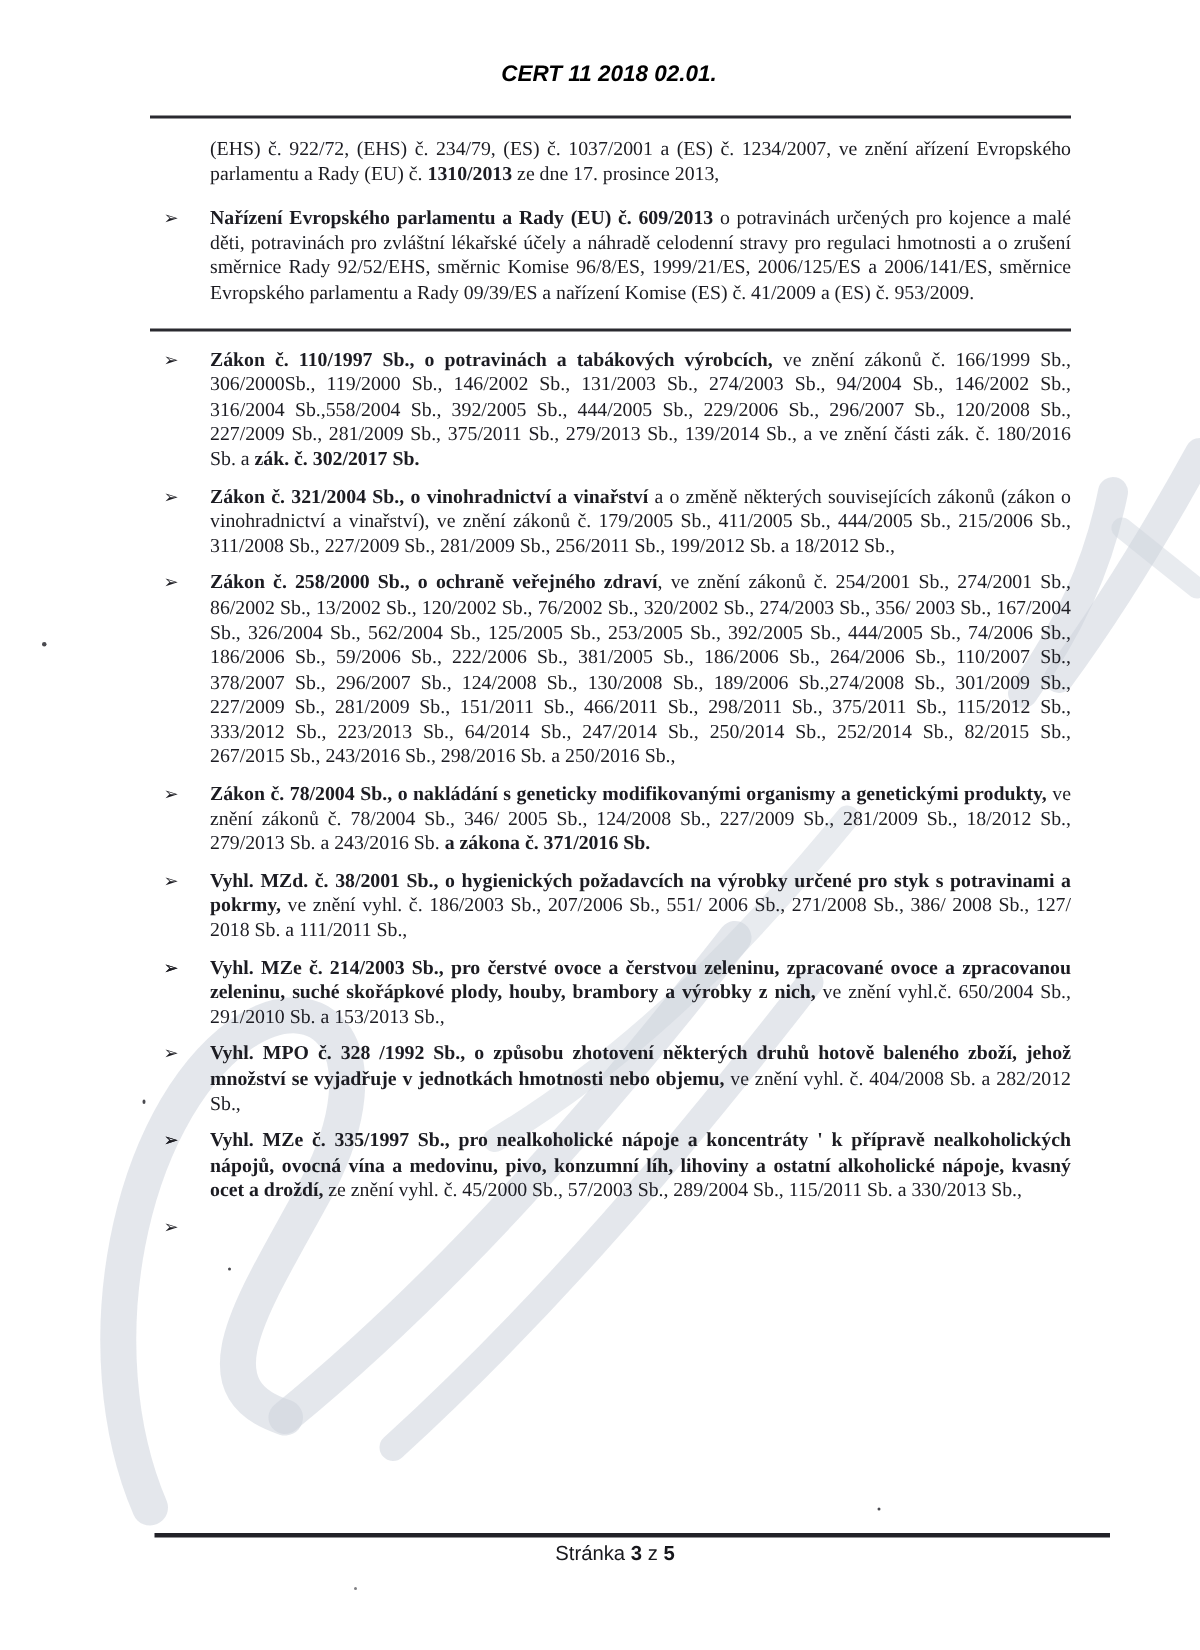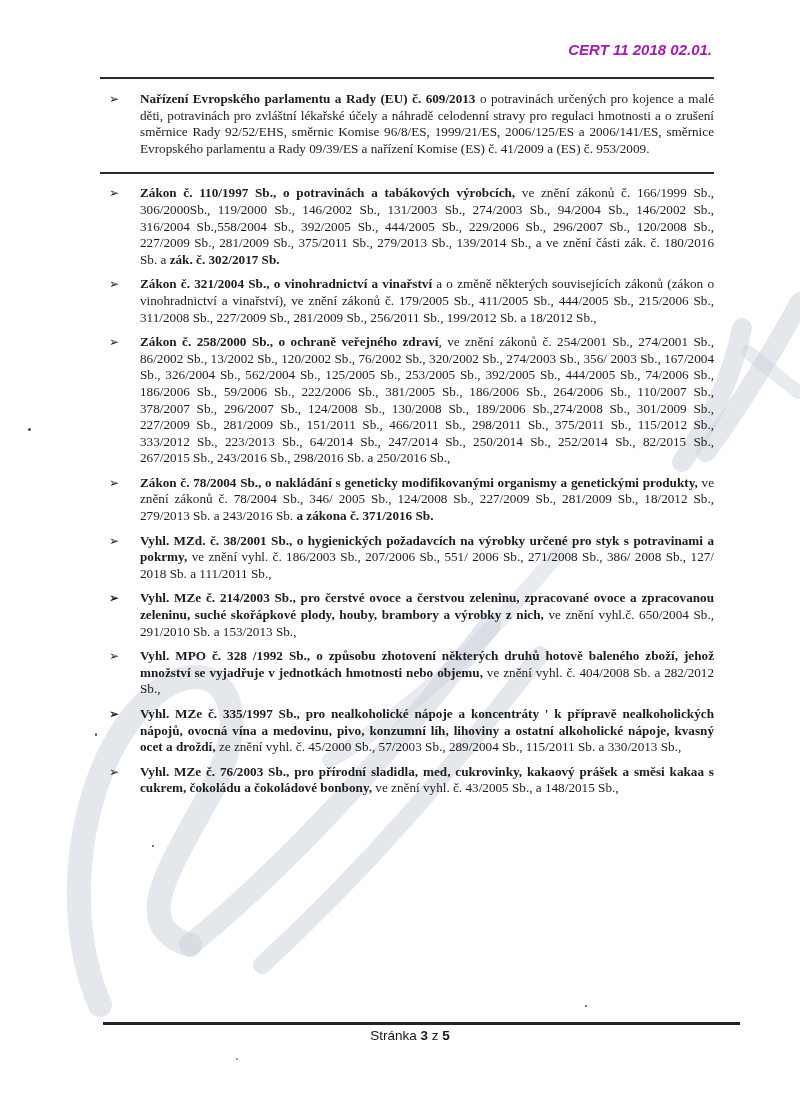--- a/index.html
+++ b/index.html
@@ -10,26 +10,26 @@
     color:#1c1c22;
     position:relative;
     overflow:hidden;
   }
   .page{position:absolute;inset:0;}
   
   .watermark{position:absolute;inset:0;pointer-events:none;z-index:0;}
   
   .content{position:absolute;top:42px;left:100px;width:614px;z-index:1;}
   .cert{
-    text-align:right;
+    text-align:center;
     font-family:"Liberation Sans", sans-serif;
     font-style:italic;font-weight:bold;
     font-size:15px;line-height:16px;
     margin:0 2px 19px 0;
-    color:#a21caf;
+    color:#000000;
   }
   .rule{height:2px;background:#2a2a30;}
   .rule.top{margin-bottom:12px;}
   .rule.mid{margin:15px 0 11px 0;}
   .para{
     position:relative;
     padding-left:40px;
     margin:0 0 8px 0;
     font-size:13.2px;
     line-height:16.6px;
@@ -75,33 +75,34 @@
       <path d="M 682 462 C 712 420, 732 378, 742 328" stroke-width="20"></path>
       <path d="M 706 452 C 744 400, 778 342, 800 302" stroke-width="20"></path>
       <path d="M 748 352 L 798 392" stroke-width="14" stroke-opacity="0.45"></path>
     </g>
   </svg>
 
   <div class="content">
     <div class="cert">CERT 11 2018 02.01.</div>
     <div class="rule top"></div>
     <div>
+        <div class="para intro"><span class="ptext"><span>(EHS) č. 922/72, (EHS) č. 234/79, (ES) č. 1037/2001 a (ES) č. 1234/2007, ve znění ařízení Evropského parlamentu a Rady (EU) č. </span><span class="b">1310/2013</span><span> ze dne 17. prosince 2013,</span></span></div>
         <div class="para bulleted"><span class="bullet">➢</span><span class="ptext"><span class="b">Nařízení Evropského parlamentu a Rady (EU) č. 609/2013</span><span> o potravinách určených pro kojence a malé děti, potravinách pro zvláštní lékařské účely a náhradě celodenní stravy pro regulaci hmotnosti a o zrušení směrnice Rady 92/52/EHS, směrnic Komise 96/8/ES, 1999/21/ES, 2006/125/ES a 2006/141/ES, směrnice Evropského parlamentu a Rady 09/39/ES a nařízení Komise (ES) č. 41/2009 a (ES) č. 953/2009.</span></span></div>
         <div class="rule mid"></div>
         <div class="para bulleted"><span class="bullet">➢</span><span class="ptext"><span class="b">Zákon č. 110/1997 Sb., o potravinách a tabákových výrobcích,</span><span> ve znění zákonů č. 166/1999 Sb., 306/2000Sb., 119/2000 Sb., 146/2002 Sb., 131/2003 Sb., 274/2003 Sb., 94/2004 Sb., 146/2002 Sb., 316/2004 Sb.,558/2004 Sb., 392/2005 Sb., 444/2005 Sb., 229/2006 Sb., 296/2007 Sb., 120/2008 Sb., 227/2009 Sb., 281/2009 Sb., 375/2011 Sb., 279/2013 Sb., 139/2014 Sb., a ve znění části zák. č. 180/2016 Sb. a </span><span class="b">zák. č. 302/2017 Sb.</span></span></div>
         <div class="para bulleted"><span class="bullet">➢</span><span class="ptext"><span class="b">Zákon č. 321/2004 Sb., o vinohradnictví a vinařství</span><span> a o změně některých souvisejících zákonů (zákon o vinohradnictví a vinařství), ve znění zákonů č. 179/2005 Sb., 411/2005 Sb., 444/2005 Sb., 215/2006 Sb., 311/2008 Sb., 227/2009 Sb., 281/2009 Sb., 256/2011 Sb., 199/2012 Sb. a 18/2012 Sb.,</span></span></div>
         <div class="para bulleted"><span class="bullet">➢</span><span class="ptext"><span class="b">Zákon č. 258/2000 Sb., o ochraně veřejného zdraví</span><span>, ve znění zákonů č. 254/2001 Sb., 274/2001 Sb., 86/2002 Sb., 13/2002 Sb., 120/2002 Sb., 76/2002 Sb., 320/2002 Sb., 274/2003 Sb., 356/ 2003 Sb., 167/2004 Sb., 326/2004 Sb., 562/2004 Sb., 125/2005 Sb., 253/2005 Sb., 392/2005 Sb., 444/2005 Sb., 74/2006 Sb., 186/2006 Sb., 59/2006 Sb., 222/2006 Sb., 381/2005 Sb., 186/2006 Sb., 264/2006 Sb., 110/2007 Sb., 378/2007 Sb., 296/2007 Sb., 124/2008 Sb., 130/2008 Sb., 189/2006 Sb.,274/2008 Sb., 301/2009 Sb., 227/2009 Sb., 281/2009 Sb., 151/2011 Sb., 466/2011 Sb., 298/2011 Sb., 375/2011 Sb., 115/2012 Sb., 333/2012 Sb., 223/2013 Sb., 64/2014 Sb., 247/2014 Sb., 250/2014 Sb., 252/2014 Sb., 82/2015 Sb., 267/2015 Sb., 243/2016 Sb., 298/2016 Sb. a 250/2016 Sb.,</span></span></div>
         <div class="para bulleted"><span class="bullet">➢</span><span class="ptext"><span class="b">Zákon č. 78/2004 Sb., o nakládání s geneticky modifikovanými organismy a genetickými produkty,</span><span> ve znění zákonů č. 78/2004 Sb., 346/ 2005 Sb., 124/2008 Sb., 227/2009 Sb., 281/2009 Sb., 18/2012 Sb., 279/2013 Sb. a 243/2016 Sb. </span><span class="b">a zákona č. 371/2016 Sb.</span></span></div>
         <div class="para bulleted"><span class="bullet">➢</span><span class="ptext"><span class="b">Vyhl. MZd. č. 38/2001 Sb., o hygienických požadavcích na výrobky určené pro styk s potravinami a pokrmy,</span><span> ve znění vyhl. č. 186/2003 Sb., 207/2006 Sb., 551/ 2006 Sb., 271/2008 Sb., 386/ 2008 Sb., 127/ 2018 Sb. a  111/2011 Sb.,</span></span></div>
         <div class="para bulleted"><span class="bullet">➢</span></div>
         <div class="para bulleted"><span class="bullet">➢</span><span class="ptext"><span class="b">Vyhl. MZe č. 214/2003 Sb., pro čerstvé ovoce a čerstvou zeleninu, zpracované ovoce a zpracovanou zeleninu, suché skořápkové plody, houby, brambory a výrobky z nich,</span><span> ve znění vyhl.č. 650/2004 Sb., 291/2010 Sb. a 153/2013 Sb.,</span></span></div>
         <div class="para bulleted"><span class="bullet">➢</span><span class="ptext"><span class="b">Vyhl. MPO č. 328 /1992 Sb., o způsobu zhotovení některých druhů hotově baleného zboží, jehož množství se vyjadřuje v jednotkách hmotnosti nebo objemu,</span><span> ve znění vyhl. č. 404/2008 Sb. a 282/2012 Sb.,</span></span></div>
         <div class="para bulleted"><span class="bullet">➢</span></div>
         <div class="para bulleted"><span class="bullet">➢</span><span class="ptext"><span class="b">Vyhl. MZe č. 335/1997 Sb., pro nealkoholické nápoje a koncentráty ' k přípravě nealkoholických nápojů, ovocná vína a medovinu, pivo, konzumní líh, lihoviny a ostatní alkoholické nápoje, kvasný ocet a droždí,</span><span> ze znění vyhl. č. 45/2000 Sb., 57/2003 Sb., 289/2004 Sb., 115/2011 Sb. a 330/2013 Sb.,</span></span></div>
-        <div class="para bulleted"><span class="bullet">➢</span><span class="ptext"><span class="b">Vyhl. MZe č. 76/2003 Sb., pro přírodní sladidla, med, cukrovinky, kakaový prášek a směsi kakaa s cukrem, čokoládu a čokoládové bonbony,</span><span> ve znění vyhl. č. 43/2005 Sb., a 148/2015 Sb.,</span></span></div>
+        <div class="para bulleted"><span class="bullet">➢</span></div>
       </div>
   </div>
 
   <div class="footer">
     <div class="footer-rule"></div>
     <div class="footer-text">
       <span>Stránka</span>
       <b>3</b>
       <span>z</span>
       <b>5</b>

